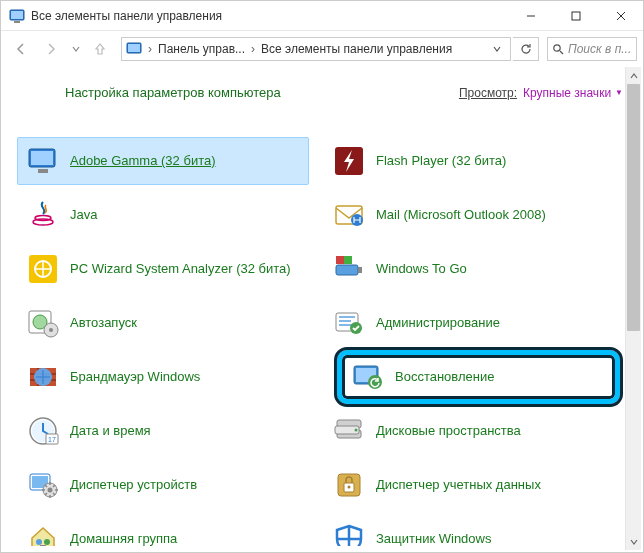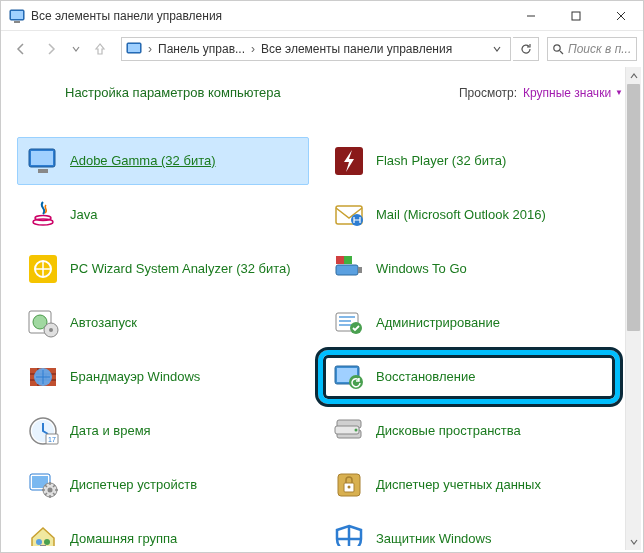--- a/index.html
+++ b/index.html
@@ -94,21 +94,21 @@
     padding: 18px 20px 8px 20px;
     margin-left: 44px;
   }
   .content-header h1 {
     font-size: 13px;
     font-weight: normal;
     color: #1a6f1e;
     margin: 0;
     flex: 1;
   }
-  .view-label { font-size: 12px; color: #444; margin-right: 6px;}
+  .view-label { font-size: 12px; color: #444; margin-right: 6px; text-decoration: underline;}
   .view-value { font-size: 12px; color: #a21caf; display: inline-flex; align-items: center;}
   .view-value .tri { margin-left: 4px; font-size: 8px; }
   .items-area {
     position: absolute;
     top: 130px;
     left: 8px;
     right: 20px;
     bottom: 6px;
     overflow: hidden;
   }
@@ -308,21 +308,21 @@
       </div>
       <div class="item">
         <span class="icon">
           <svg width="34" height="34" viewBox="0 0 34 34">
             <rect x="4" y="8" width="26" height="18" rx="2" fill="#fff" stroke="#c8a030" stroke-width="1.5"></rect>
             <path d="M4 10 L17 20 L30 10" fill="none" stroke="#c8a030" stroke-width="1.5"></path>
             <circle cx="25" cy="22" r="6" fill="#2d7dd2"></circle>
             <path d="M22 19v6M28 19v6M22 22h6" stroke="#fff" stroke-width="1.2"></path>
           </svg>
         </span>
-        <span class="label">Mail (Microsoft Outlook 2016)</span>
+        <span class="label">Mail (Microsoft Outlook 2008)</span>
       </div>
       <div class="item">
         <span class="icon">
           <svg width="34" height="34" viewBox="0 0 34 34">
             <rect x="3" y="3" width="28" height="28" rx="3" fill="#f5c400"></rect>
             <circle cx="17" cy="17" r="8" fill="none" stroke="#fff" stroke-width="2"></circle>
             <path d="M17 9v16M9 17h16" stroke="#fff" stroke-width="1.5"></path>
           </svg>
         </span>
         <span class="label">PC Wizard System Analyzer (32 бита)</span>
@@ -364,21 +364,21 @@
         <span class="icon">
           <svg width="34" height="34" viewBox="0 0 34 34">
             <rect x="4" y="8" width="26" height="18" fill="#c05030"></rect>
             <path d="M4 14h26M4 20h26M12 8v6M20 14v6M12 20v6" stroke="#8a3020" stroke-width="1.5"></path>
             <circle cx="17" cy="17" r="9" fill="#5ab0ff" opacity="0.85"></circle>
             <path d="M10 17h14M17 10v14" stroke="#2d7dd2" stroke-width="1"></path>
           </svg>
         </span>
         <span class="label">Брандмауэр Windows</span>
       </div>
-      <div class="item" style="position: relative;">
+      <div class="item" style="position: relative; margin-left: 19px;">
         <span class="icon">
           <svg width="34" height="34" viewBox="0 0 34 34">
             <rect x="3" y="6" width="24" height="18" rx="2" fill="#3d8dd0" stroke="#2a6aa0"></rect>
             <rect x="5" y="8" width="20" height="14" fill="#a0d0ff"></rect>
             <circle cx="24" cy="22" r="7" fill="#4aa050"></circle>
             <path d="M27 20a4 4 0 1 0 1 3M27 18v3h-3" fill="none" stroke="#fff" stroke-width="1.5"></path>
           </svg>
         </span>
         <span class="label">Восстановление</span>
         <div class="highlight-box" style="inset: -4px -6px;"></div>

